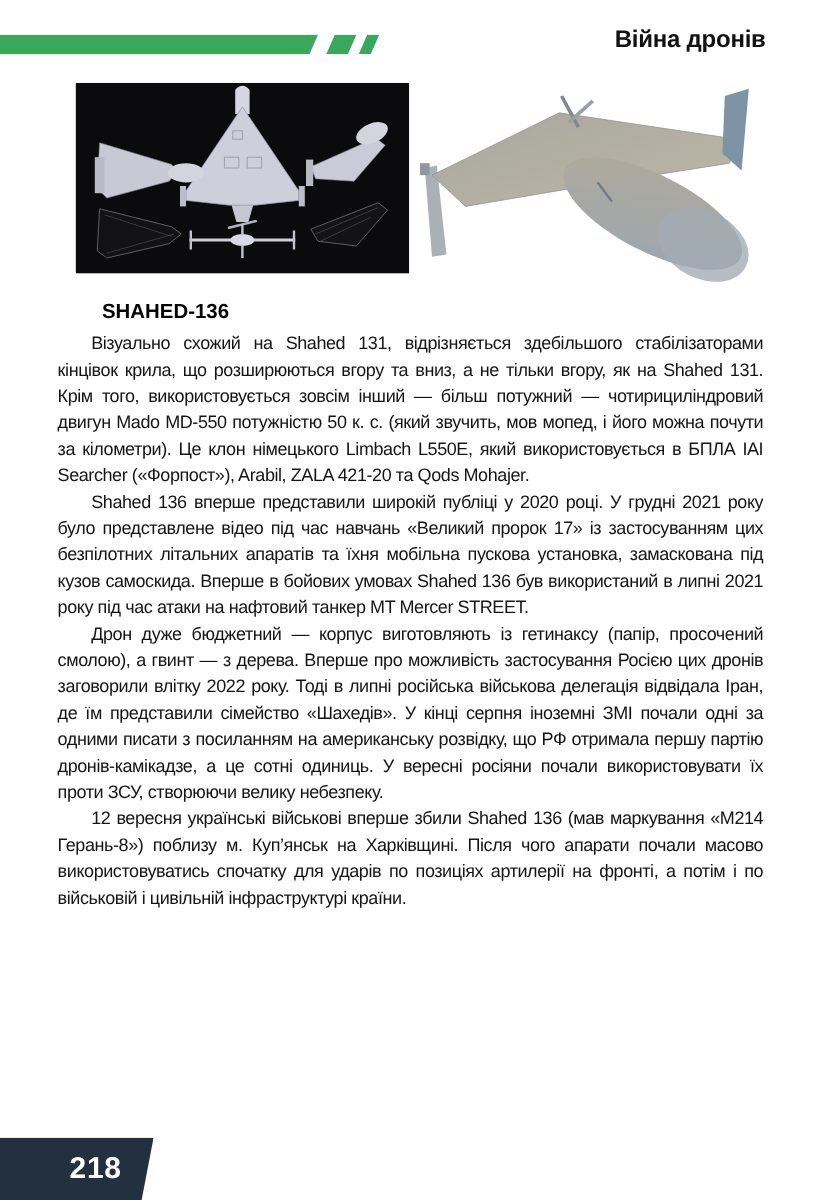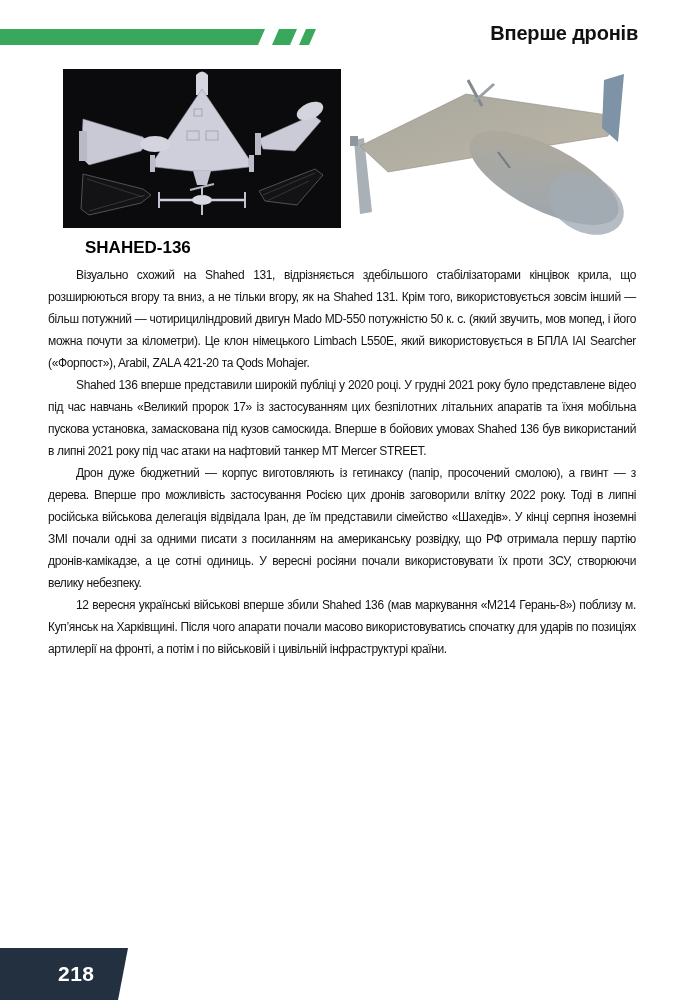--- a/index.html
+++ b/index.html
@@ -17,53 +17,53 @@
   .header-title{
     position:absolute;top:22px;right:43px;
     font-size:20px;font-weight:700;letter-spacing:-0.2px;color:#111;
     white-space:nowrap;
   }
   
   .views-photo{position:absolute;left:63px;top:69px;width:278px;height:159px;display:block;}
   .render-img{position:absolute;left:348px;top:66px;width:292px;height:184px;display:block;}
   
   .article-heading{
-    position:absolute;left:85px;top:238px;
+    position:absolute;left:85px;top:250px;
     font-size:17px;font-weight:700;letter-spacing:0px;color:#000;
     white-space:nowrap;
   }
   
   .article-body{
-    position:absolute;left:48px;top:264px;width:588px;
-    font-size:12px;line-height:22px;letter-spacing:-0.35px;
+    position:absolute;left:48px;top:276px;width:588px;
+    font-size:15px;line-height:22px;letter-spacing:-0.35px;
     text-align:justify;color:#141414;
   }
   .article-body p{margin:0;text-indent:28px;}
   
   .footer-tab{
     position:absolute;left:0;top:948px;width:128px;height:52px;
     background:#22303f;
     clip-path:polygon(0 0,100% 0,92.2% 100%,0 100%);
     display:flex;align-items:center;
     padding-left:58px;box-sizing:border-box;
-    color:#ffffff;font-weight:700;font-size:21px;letter-spacing:0.5px;
+    color:#ffffff;font-weight:700;font-size:25px;letter-spacing:0.5px;
   }
 </style>
 </head>
 <body>
 
 <div class="page">
 
   <svg class="header-accent" viewBox="0 0 320 16" aria-hidden="true">
     <polygon points="0,0 265,0 258,16 0,16" fill="#3aa85c"></polygon>
     <polygon points="279,0 297,0 290,16 272,16" fill="#3aa85c"></polygon>
     <polygon points="306,0 316,0 309,16 299,16" fill="#3aa85c"></polygon>
   </svg>
 
-  <div class="header-title">Вперше дронів</div>
+  <div class="header-title">Війна дронів</div>
 
   <svg class="views-photo" viewBox="0 0 278 159" aria-hidden="true">
     <rect x="0" y="0" width="278" height="159" fill="#0b0b0d"></rect>
 
     <g>
       <path d="M133,6 q6,-7 12,0 l0,20 l-12,0 z" fill="#d6d6e0"></path>
       <polygon points="139,20 186,90 186,98 150,102 128,102 92,98 92,90" fill="#cfcfdb" stroke="#9797a5" stroke-width="0.6"></polygon>
       <rect x="87" y="86" width="5" height="17" fill="#bdbdca"></rect>
       <rect x="186" y="86" width="5" height="17" fill="#bdbdca"></rect>
       <rect x="124" y="62" width="12" height="9" fill="none" stroke="#9d9dab" stroke-width="0.8"></rect>

